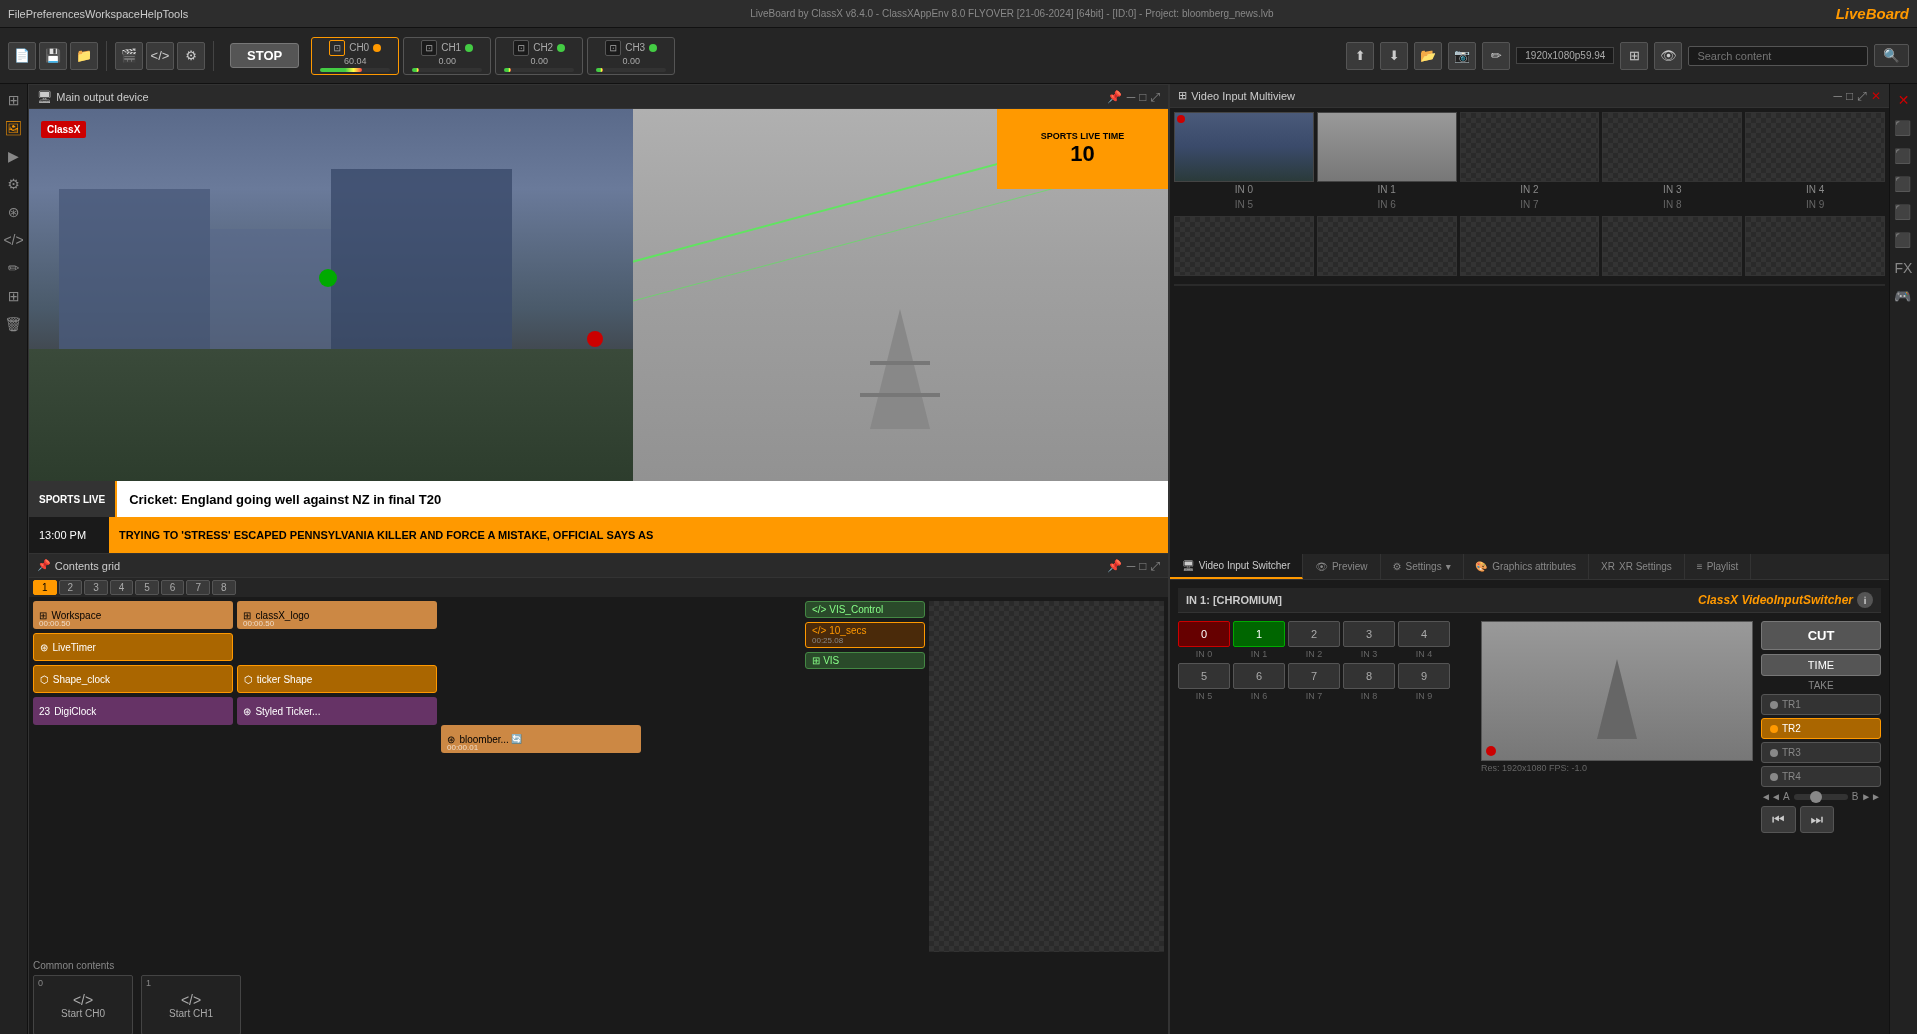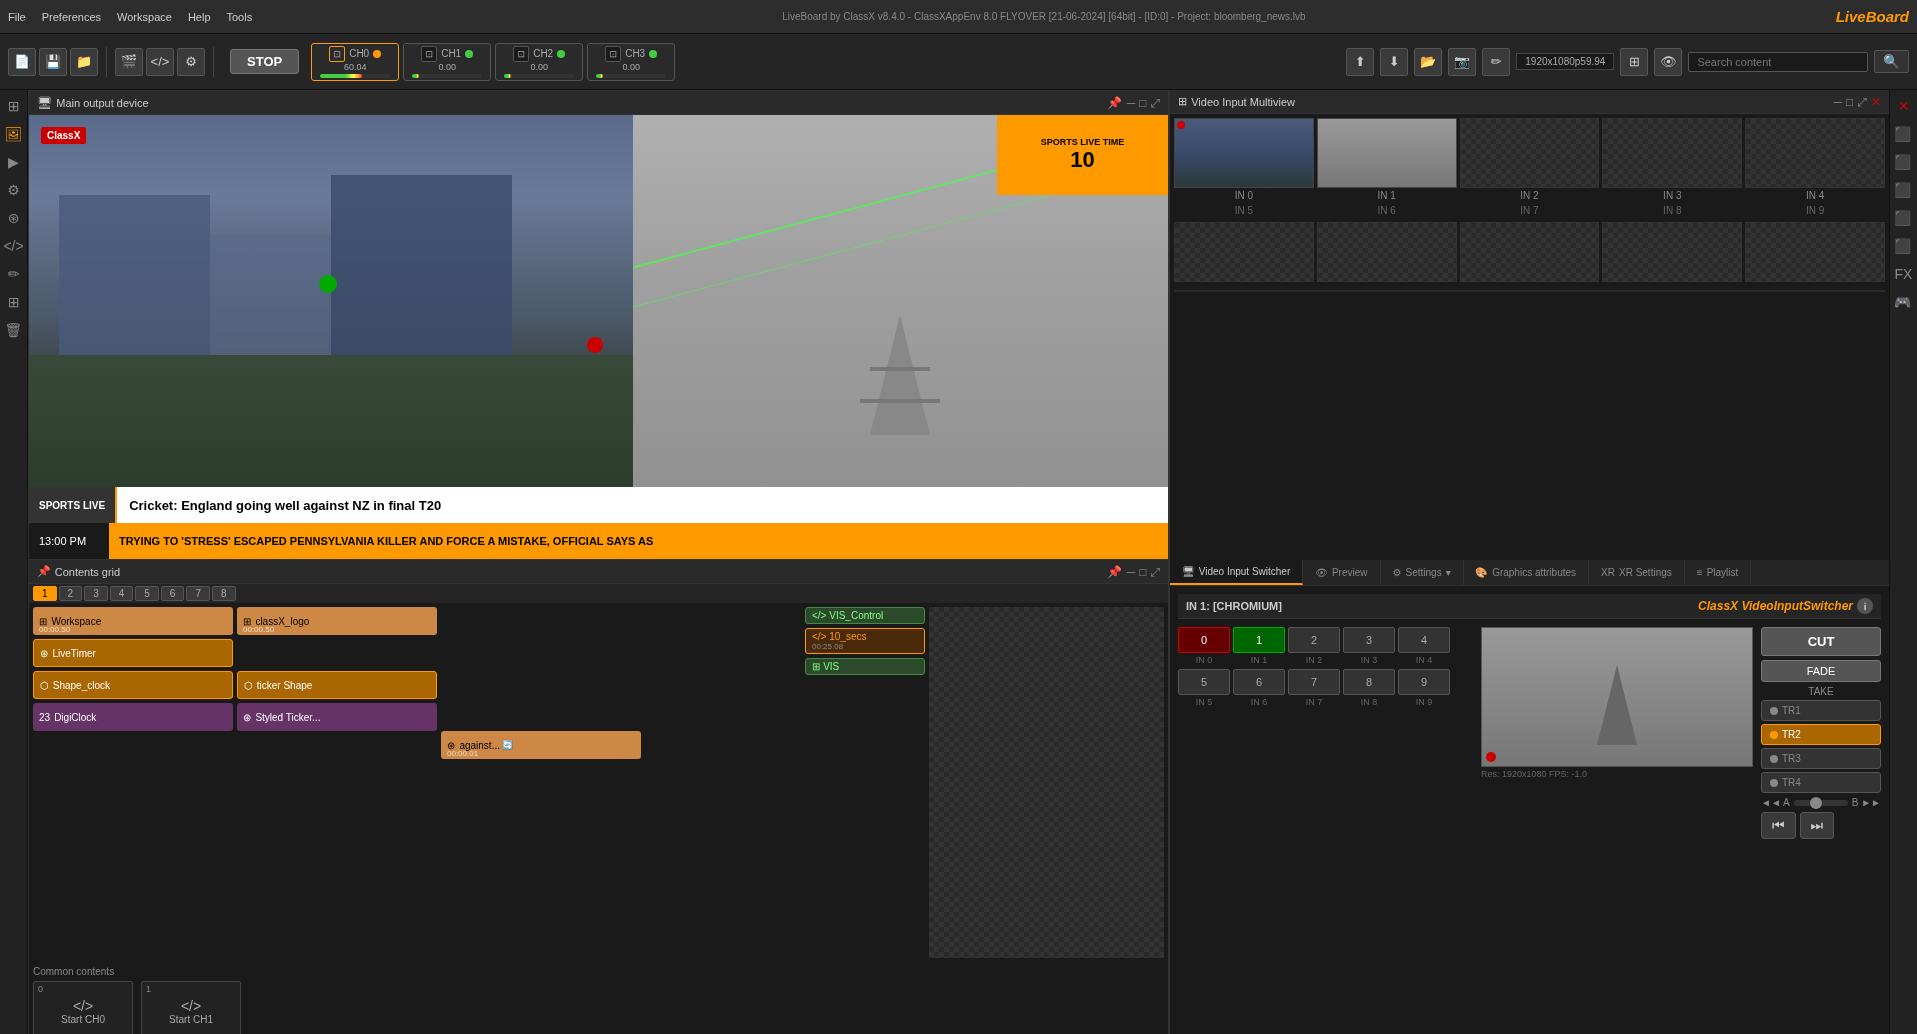--- a/index.html
+++ b/index.html
@@ -9,25 +9,24 @@
       font-family: 'Segoe UI', Arial, sans-serif;
       font-size: 11px;
       width: 1917px;
       height: 1034px;
       overflow: hidden;
     }
 
     
     .menu-bar {
       background: #2d2d2d;
-      height: 34px;
+      height: 28px;
       display: flex;
       align-items: center;
       padding: 0 8px;
-      gap: 16px;
       border-bottom: 1px solid #111;
     }
     .menu-bar span {
       color: #ccc;
       font-size: 11px;
       cursor: pointer;
     }
 
     
     .toolbar {
@@ -1059,21 +1058,21 @@
             <div class="tl-item purple-item">
               <span class="tl-item-icon">⊛</span>
               <span>Styled Ticker...</span>
             </div>
           </div>
 
           <div class="timeline-track">
             <div style="height:120px;"></div>
             <div class="tl-item orange-item" style="position:relative;">
               <span class="tl-item-icon">⊛</span>
-              <span>against...</span>
+              <span>bloomber...</span>
               <span style="font-size:9px; margin-left:2px;">🔄</span>
               <span class="tl-item-time">00:00.01</span>
             </div>
           </div>
 
           <div style="display:flex; flex-direction:column; gap:4px; margin-left:160px;">
             <div class="vis-item">
               <span>&lt;/&gt;</span>
               <span>VIS_Control</span>
             </div>
@@ -1193,21 +1192,21 @@
 
                   <div style="position:absolute; bottom:15%; left:50%; transform:translateX(-50%); width:0; height:0; border-left:20px solid transparent; border-right:20px solid transparent; border-bottom:80px solid #666;"></div>
                 </div>
                 <div class="switcher-rec-dot"></div>
               </div>
               <div class="switcher-res">Res: 1920x1080 FPS: -1.0</div>
             </div>
 
             <div class="cut-fade-panel">
               <button class="cut-btn">CUT</button>
-              <button class="fade-btn">FADE</button>
+              <button class="fade-btn">TIME</button>
 
               <div class="take-section">
                 <div class="take-label">TAKE</div>
 
                 <div class="tr-btn inactive-tr">
                   <span class="dot" style="background:#888;"></span>
                   <span>TR1</span>
                 </div>
                 <div class="tr-btn active-tr">
                   <span class="dot" style="background:#f90;"></span>

